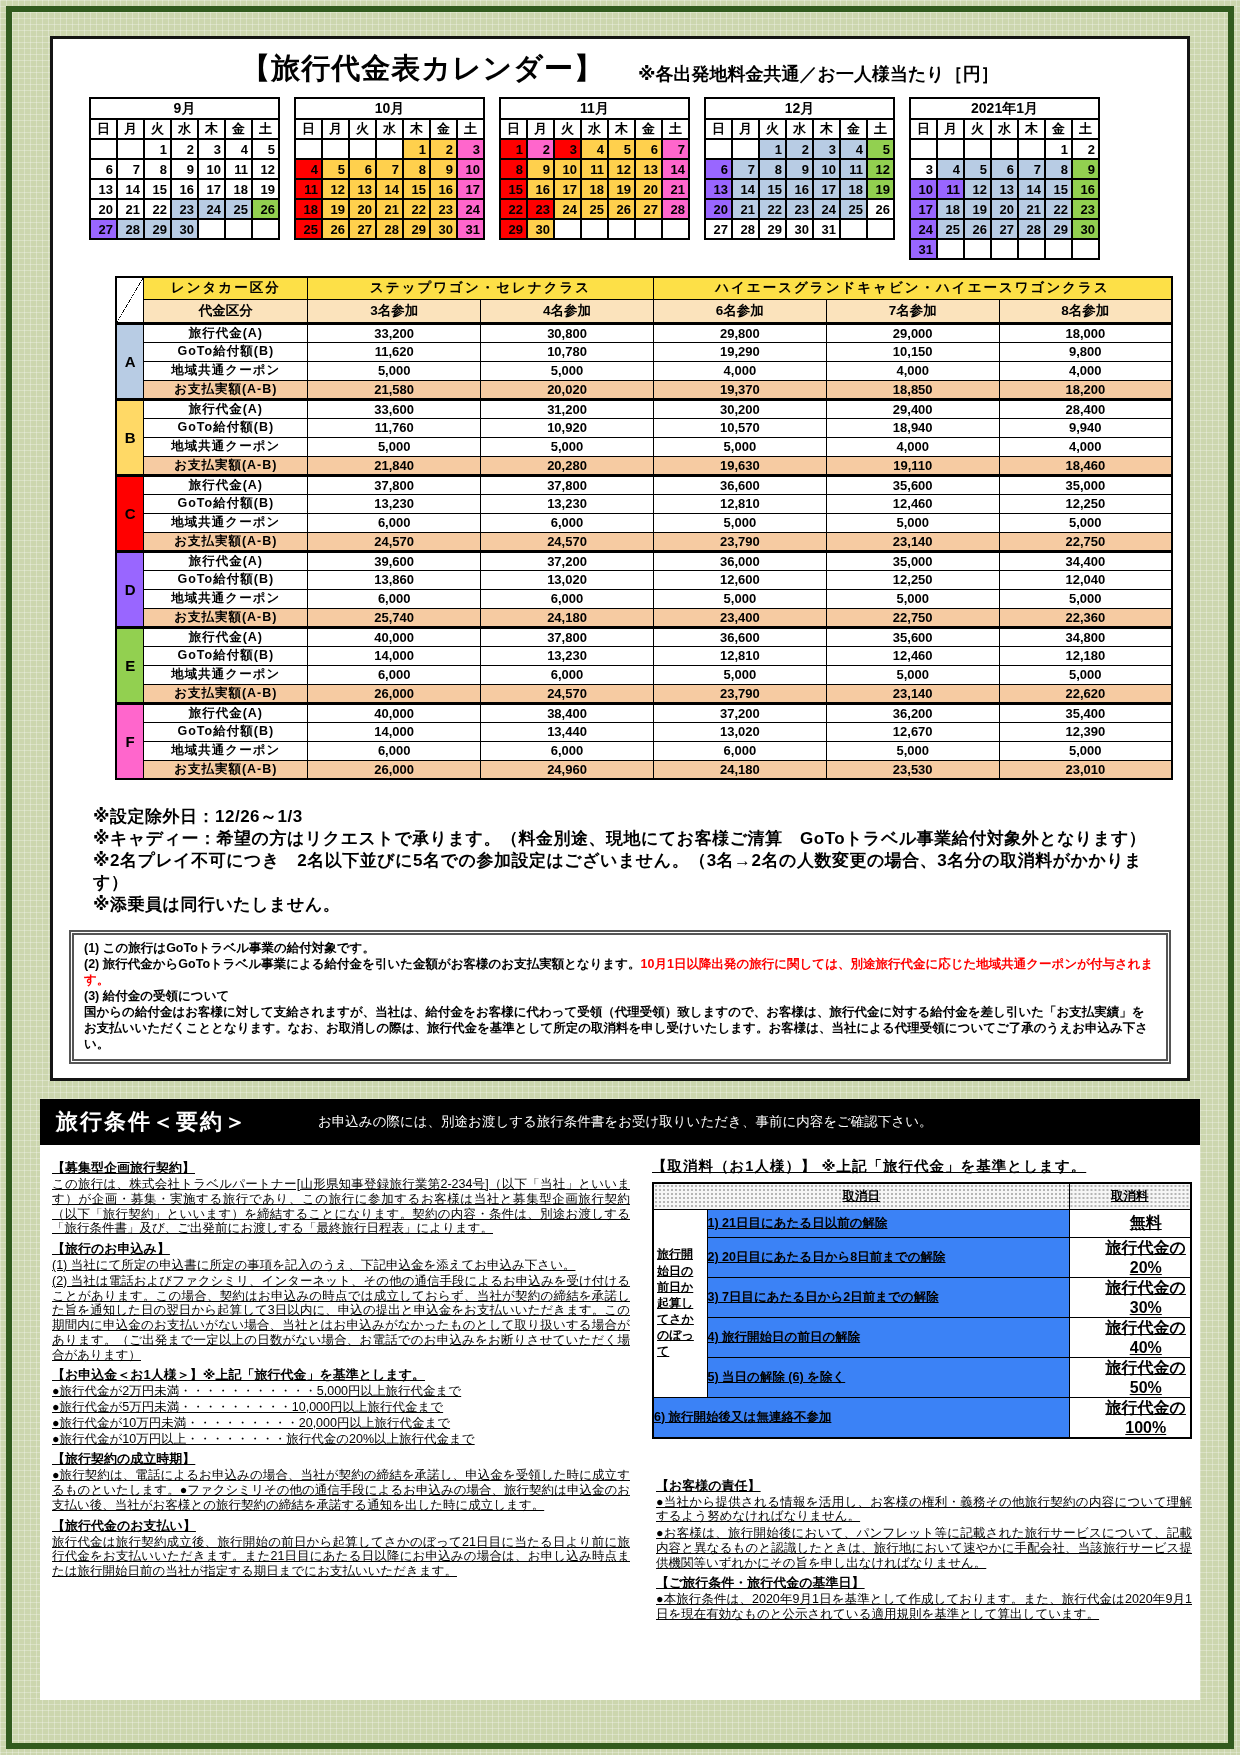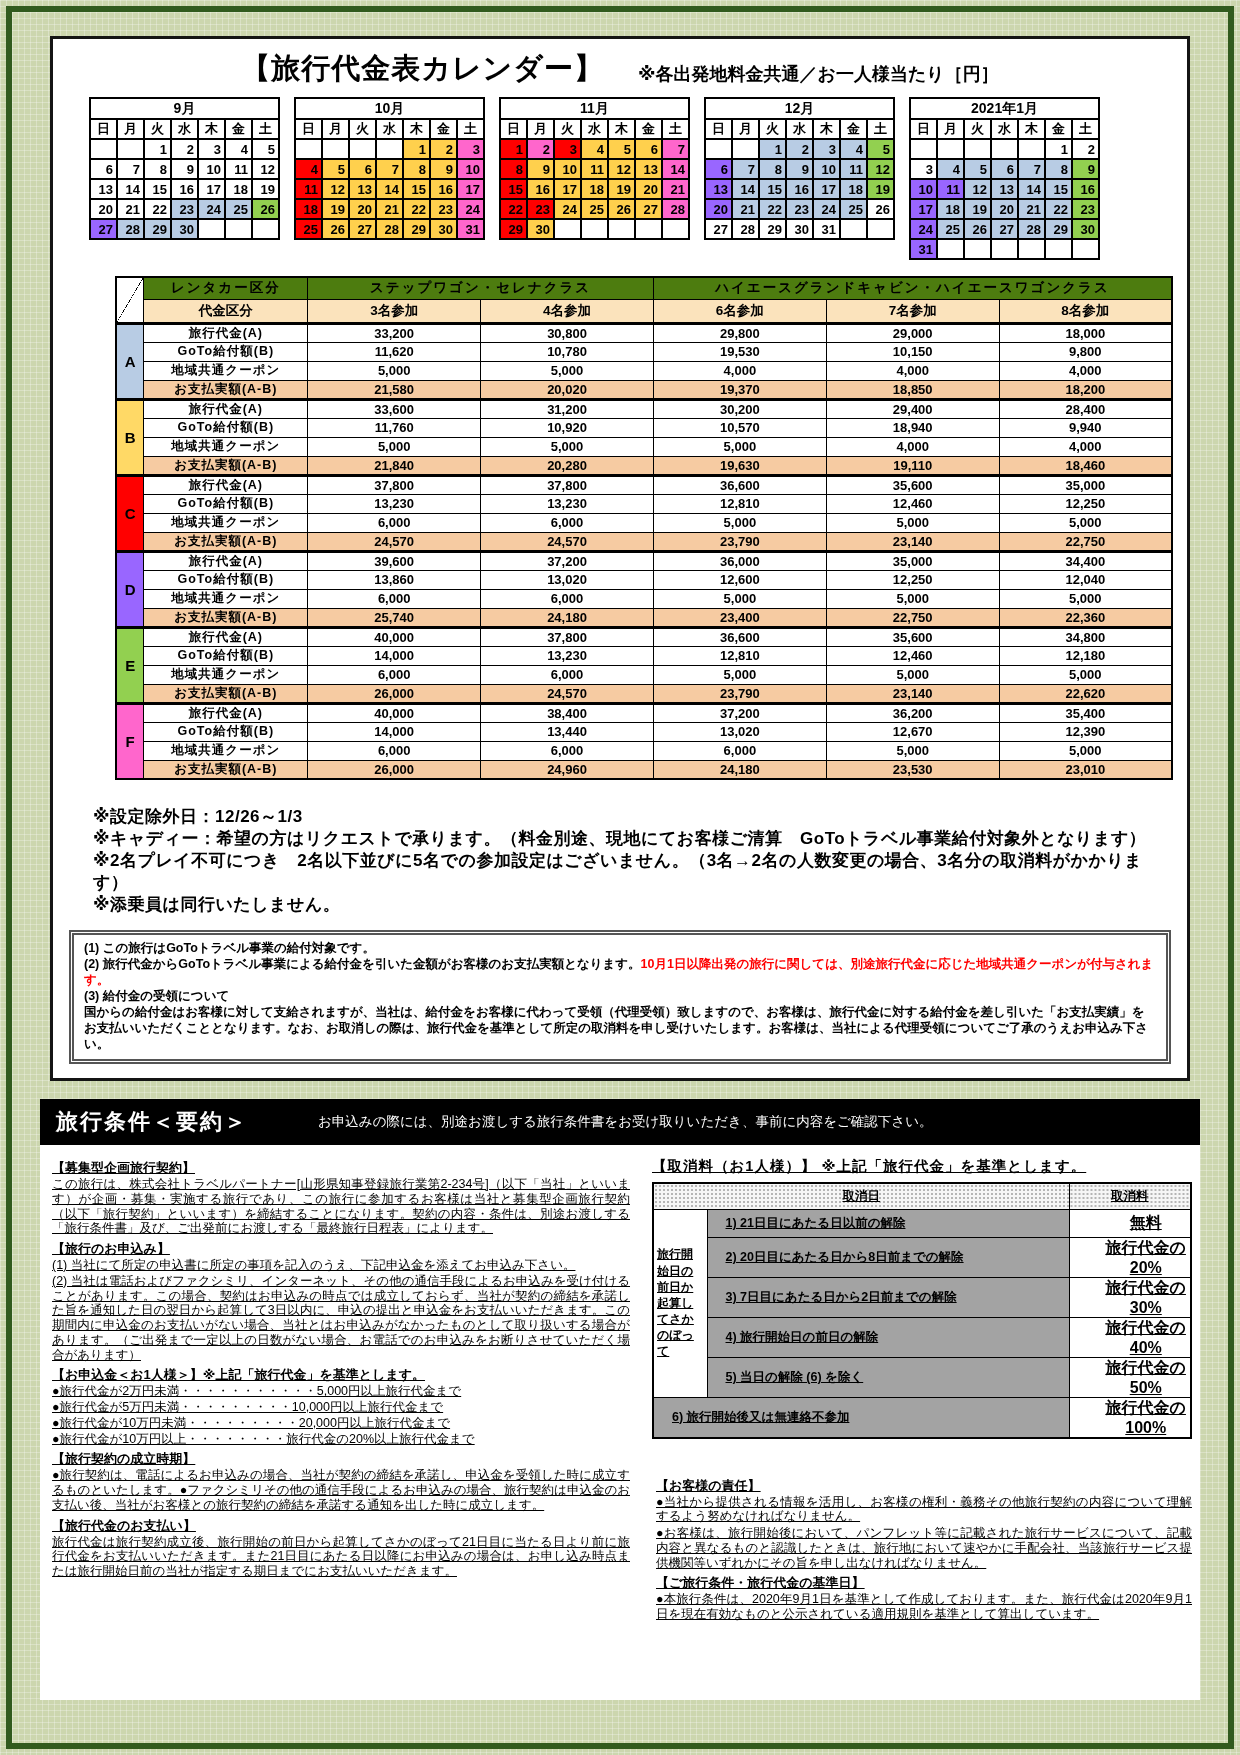--- a/index.html
+++ b/index.html
@@ -43,21 +43,21 @@
   .cal .c-g{ background:#92d050; }
   .cal .c-y{ background:#ffd04d; }
   .cal .c-r{ background:#ff0000; }
   .cal .c-k{ background:#ff66cc; }
 
   
   table.price-table{ border-collapse:collapse; margin:16px 0 0 48px; border:2px solid #000; }
   .price-table th,.price-table td{ border:1px solid #000; font-weight:bold; }
   .price-table .pt-corner{ width:28px;
     background:linear-gradient(to bottom right, #fff 49.4%, #000 49.4%, #000 50.8%, #fff 50.8%); }
-  .price-table .pt-h1 th{ height:22px; font-size:13.5px; text-align:center; letter-spacing:2px; background:#4d7c0f; }
+  .price-table .pt-h1 th{ height:22px; font-size:13.5px; text-align:center; letter-spacing:2px; background:#fde047; }
   .price-table .pt-h2 th{ height:24px; font-size:13.5px; background:#fbe3bc; }
   .price-table .pt-rowlabel{ width:165px; height:19px; font-size:12.5px; text-align:center; background:#fff; letter-spacing:1px; }
   .price-table .pt-val{ width:174px; font-size:13px; text-align:center; background:#fff; }
   .price-table .pt-class{ font-size:15px; text-align:center; }
   .price-table tr.grp-top td{ border-top:3px solid #000; }
   .price-table tr.pay-row .pt-rowlabel,
   .price-table tr.pay-row .pt-val{ background:#f6cba2; }
 
   
   .notes{ margin:26px 0 0 26px; }
@@ -84,21 +84,21 @@
   .cancel-title{ font-size:14.5px; font-weight:bold; margin:2px 0 6px 8px; letter-spacing:1px; }
   table.cancel-table{ border-collapse:collapse; margin-left:8px; width:540px; border:2px solid #000; }
   .cancel-table th,.cancel-table td{ border:1.5px solid #000; }
   .cancel-table .ct-head th{
     height:26px; font-size:12.5px; font-weight:bold; text-align:center;
     background-color:#f6f6f6;
     background-image:radial-gradient(#b5b5b5 0.8px, transparent 0.9px);
     background-size:4px 4px;
   }
   .cancel-table .ct-side{ width:54px; font-size:12px; font-weight:bold; padding:2px 3px; line-height:1.35; background:#fff; }
-  .cancel-table .ct-day{ height:28px; font-size:12.5px; font-weight:bold; padding-left:18px; background:#a3a3a3; }
+  .cancel-table .ct-day{ height:28px; font-size:12.5px; font-weight:bold; padding-left:0; background:#3b82f6; }
   .cancel-table .ct-fee{ width:122px; font-size:16px; font-weight:bold; text-align:center; background:#fff;padding-left:32px; }
   .right-blocks{ margin-top:38px; margin-left:12px; }
   .right-blocks .blk-p{ margin-bottom:2px; }
 </style>
 </head>
 <body>
 
 <div class="sheet">
   <div class="frame">
 
@@ -447,21 +447,21 @@
               <td class="pt-val">33,200</td>
               <td class="pt-val">30,800</td>
               <td class="pt-val">29,800</td>
               <td class="pt-val">29,000</td>
               <td class="pt-val">18,000</td>
             </tr>
             <tr class="">
               <td class="pt-rowlabel">GoTo給付額(B)</td>
               <td class="pt-val">11,620</td>
               <td class="pt-val">10,780</td>
-              <td class="pt-val">19,530</td>
+              <td class="pt-val">19,290</td>
               <td class="pt-val">10,150</td>
               <td class="pt-val">9,800</td>
             </tr>
             <tr class="">
               <td class="pt-rowlabel">地域共通クーポン</td>
               <td class="pt-val">5,000</td>
               <td class="pt-val">5,000</td>
               <td class="pt-val">4,000</td>
               <td class="pt-val">4,000</td>
               <td class="pt-val">4,000</td>

